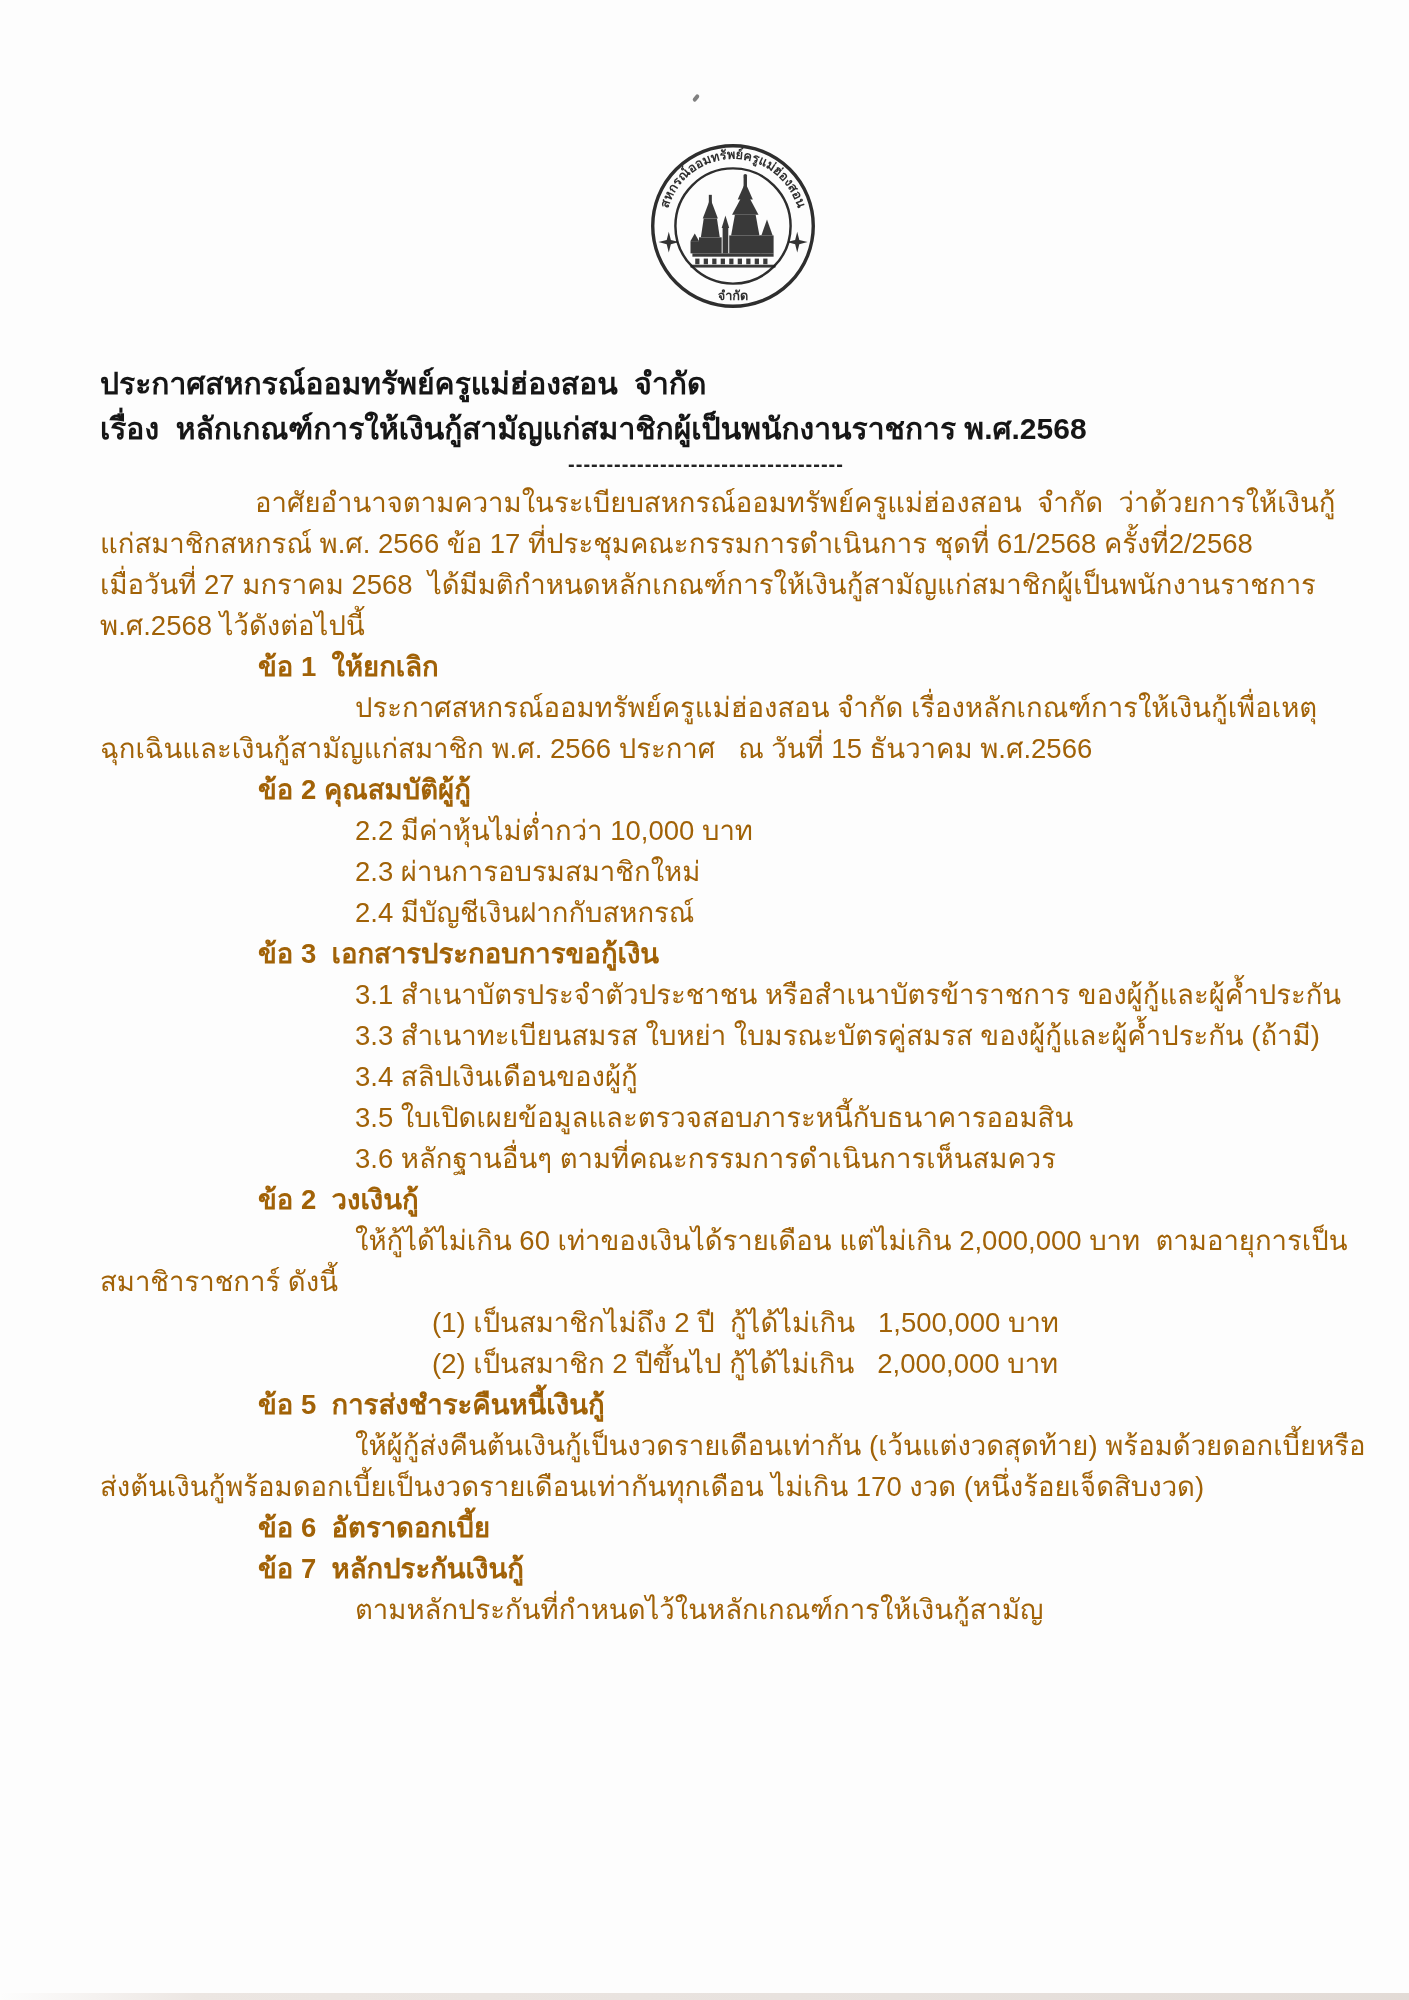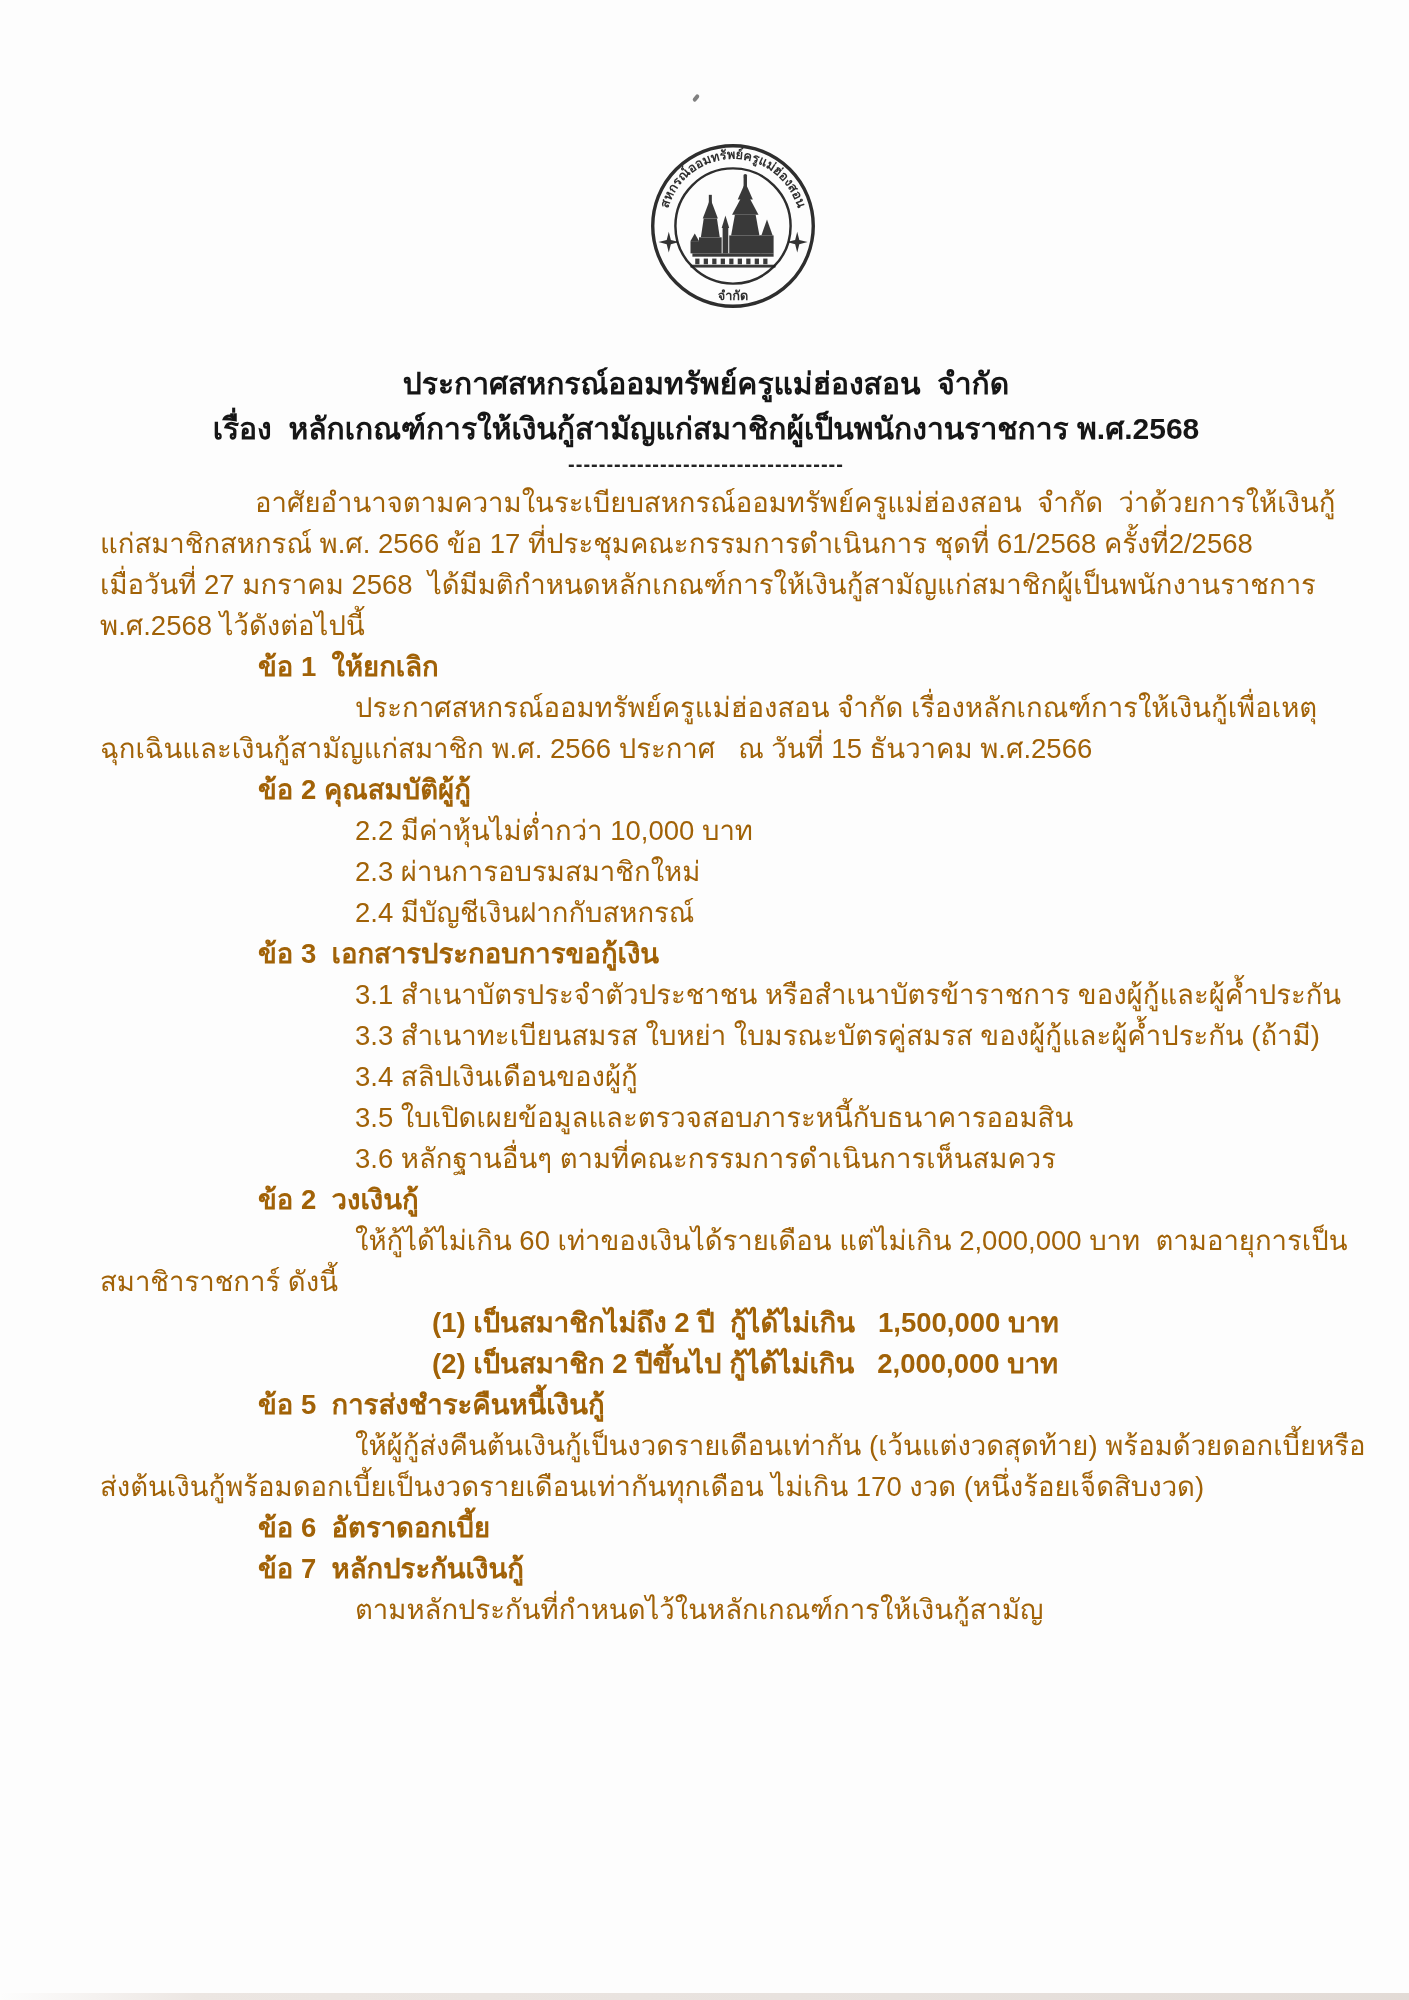--- a/index.html
+++ b/index.html
@@ -10,21 +10,21 @@
     color: #1b1b1b;
     position: relative;
     overflow: hidden;
   }
   .doc { position: absolute; left: 100px; top: 0; width: 1212px; }
 
   .seal-wrap { width: 170px; height: 170px; margin: 141px auto 0; transform: translateX(27px); }
   .seal-wrap svg { display: block; }
 
   .title, .subject {
-    text-align: center;
+    text-align: left;
     font-size: 30px;
     font-weight: bold;
     line-height: 45px;
     white-space: pre-wrap;
     color: #161616;
   }
   .title { margin-top: 50px; }
   .divider {
     text-align: center;
     font-size: 20px;
@@ -39,21 +39,21 @@
   .ln {
     margin: 0;
     font-size: 27.5px;
     line-height: 41px;
     white-space: pre;
     color: #a16207;
   }
   .head { font-weight: bold; padding-left: 158px; color: #a16207; }
   .ind1 { padding-left: 155px; }
   .ind2 { padding-left: 255px; }
-  .ind3 { padding-left: 332px; font-weight: bold; }
+  .ind3 { padding-left: 332px; }
 
   .speck {
     position: absolute; left: 694px; top: 94px;
     width: 4px; height: 8px; background: #4a4a4a;
     transform: rotate(38deg); border-radius: 2px; opacity: .7;
   }
   .bottom-edge {
     position: absolute; left: 0; bottom: 0; width: 100%; height: 7px;
     background: linear-gradient(90deg,
       rgba(230,222,216,0) 0%,

